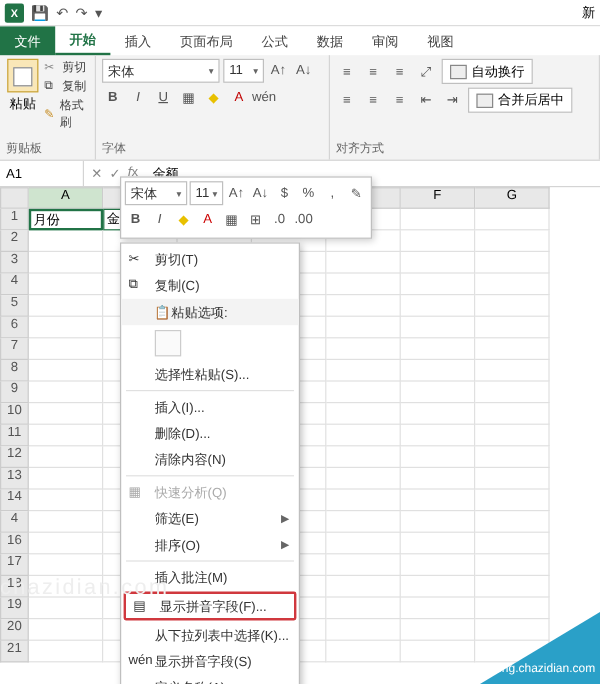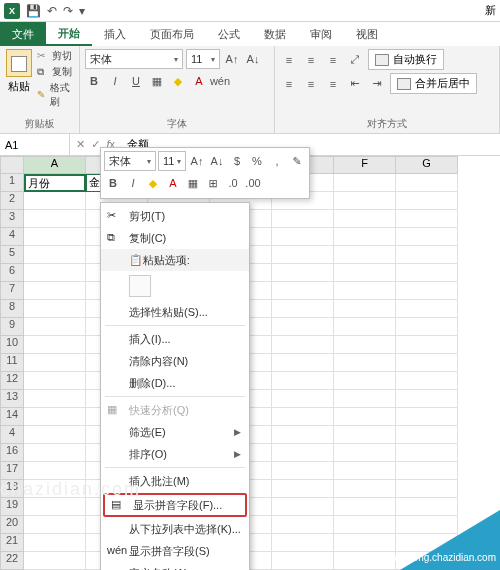--- a/index.html
+++ b/index.html
@@ -12,21 +12,21 @@
 
 
 .tabs { height: 24px; display: flex; align-items: stretch; background: #fff; }
 .tab { padding: 4px 12px; display: flex; align-items: center; color: #444; cursor: pointer; }
 .tab.file { background: #217346; color: #fff; }
 .tab.active { color: #217346; border-bottom: 2px solid #217346; font-weight: bold; }
 
 
 .ribbon { height: 88px; background: #f3f3f3; border-bottom: 1px solid #d4d4d4; display: flex; }
 .group { border-right: 1px solid #d4d4d4; padding: 3px 5px 2px; display: flex; flex-direction: column; justify-content: space-between; }
-.group-label { text-align: center; color: #666; font-size: 10px; padding-top: 2px; }
+.group-label { color: #666; font-size: 10px; padding-top: 2px; }
 .clip { width: 80px; }
 .clip-body { display: flex; gap: 4px; }
 .paste-btn { width: 34px; display: flex; flex-direction: column; align-items: center; gap: 2px; }
 .paste-icon { width: 26px; height: 28px; background: #f9e7b8; border: 1px solid #c9a43a; position: relative; }
 .paste-icon::after { content: ""; position: absolute; inset: 6px 4px 4px 4px; background: #fff; border: 1px solid #888; }
 .clip-side { display: flex; flex-direction: column; gap: 2px; font-size: 10px; color: #444; }
 .clip-side div { display: flex; align-items: center; gap: 3px; }
 .mini-ico { width: 12px; height: 12px; display: inline-block; }
 .cut { color: #888; }
 .brush { color: #c58a1e; }
@@ -414,30 +414,20 @@
       <div class="row">
         <div class="rowhdr">21</div>
         <div class="cell"></div>
         <div class="cell"></div>
         <div class="cell"></div>
         <div class="cell"></div>
         <div class="cell"></div>
         <div class="cell"></div>
         <div class="cell"></div>
       </div>
-      <div class="row">
-        <div class="rowhdr">22</div>
-        <div class="cell"></div>
-        <div class="cell"></div>
-        <div class="cell"></div>
-        <div class="cell"></div>
-        <div class="cell"></div>
-        <div class="cell"></div>
-        <div class="cell"></div>
-      </div>
     </div>
 </div>
 
 <div class="minitb">
   <div class="font-row">
     <div class="combo name">
         <span>宋体</span>
         <span class="arrow">▾</span>
       </div>
     <div class="combo size">
@@ -480,24 +470,24 @@
     <div class="pop-ico"></div>
   </div>
   <div class="ctxitem">
       <span>选择性粘贴(S)...</span>
     </div>
   <div class="ctxsep"></div>
   <div class="ctxitem">
       <span>插入(I)...</span>
     </div>
   <div class="ctxitem">
+      <span>删除(D)...</span>
+    </div>
+  <div class="ctxitem">
       <span>清除内容(N)</span>
-    </div>
-  <div class="ctxitem">
-      <span>删除(D)...</span>
     </div>
   <div class="ctxsep"></div>
   <div class="ctxitem disabled">
       <span class="cico">▦</span>
       <span>快速分析(Q)</span>
     </div>
   <div class="ctxitem">
       <span>筛选(E)</span>
       <span class="arr">▶</span>
     </div>

